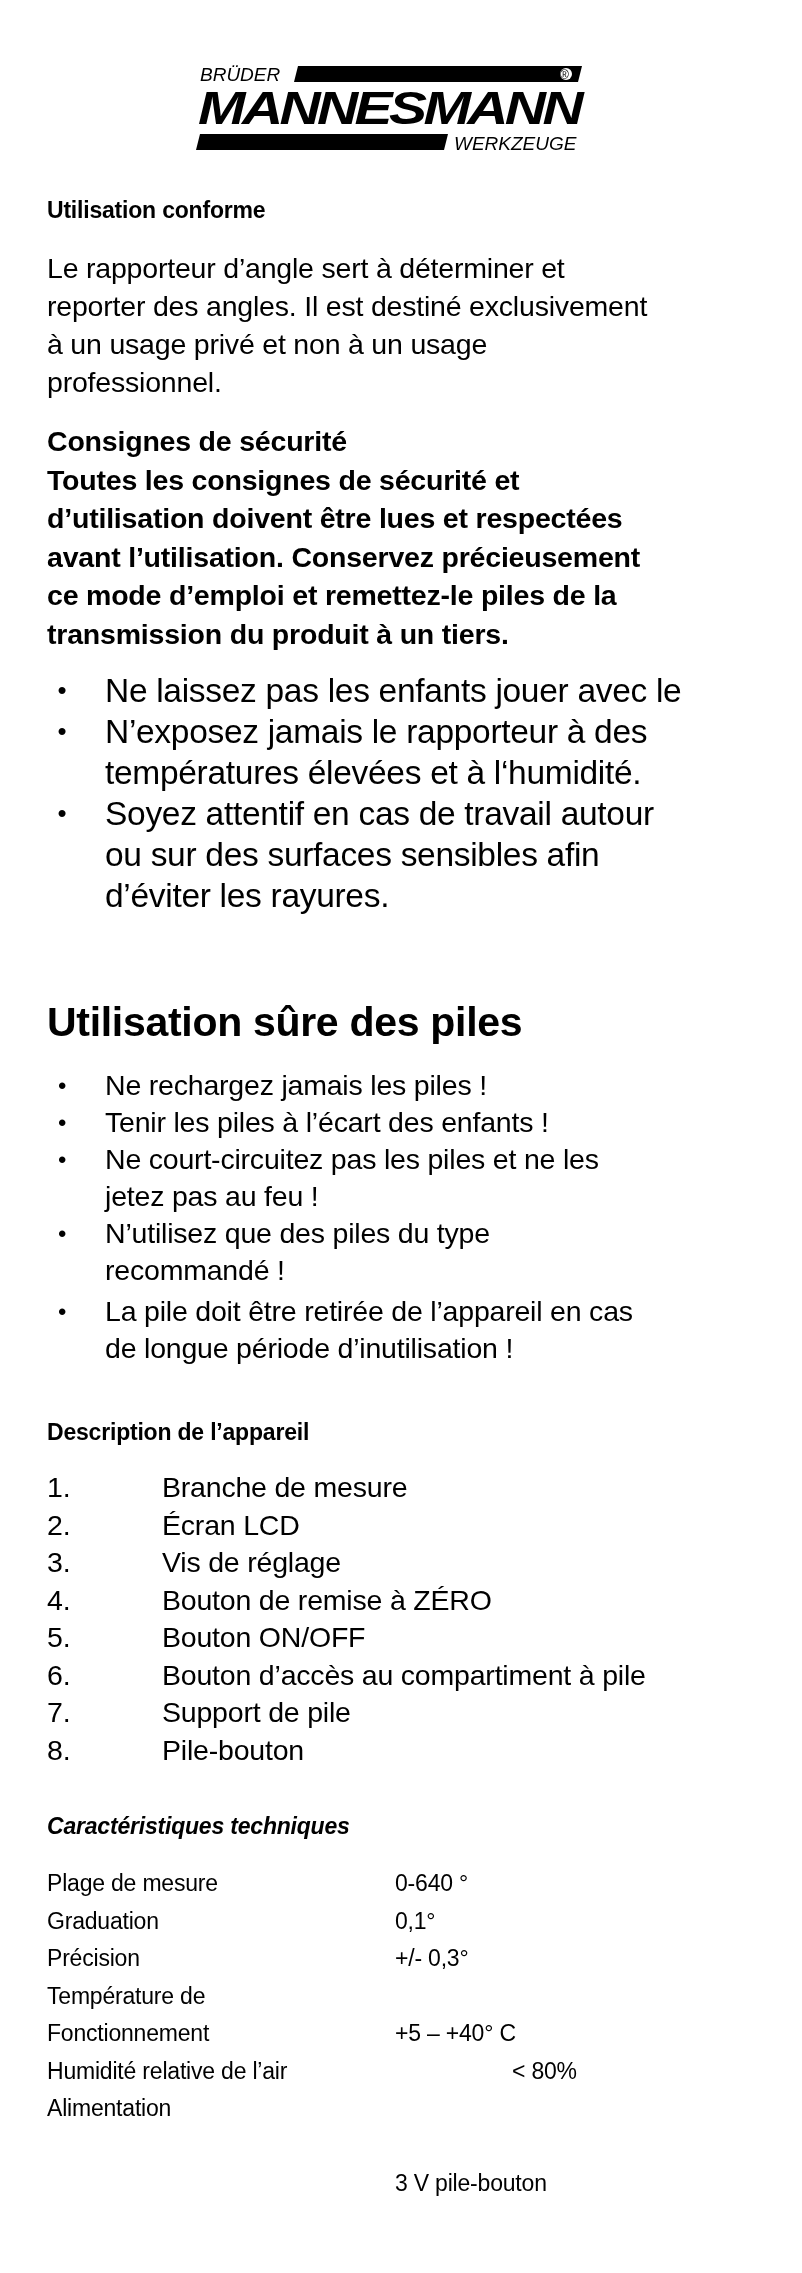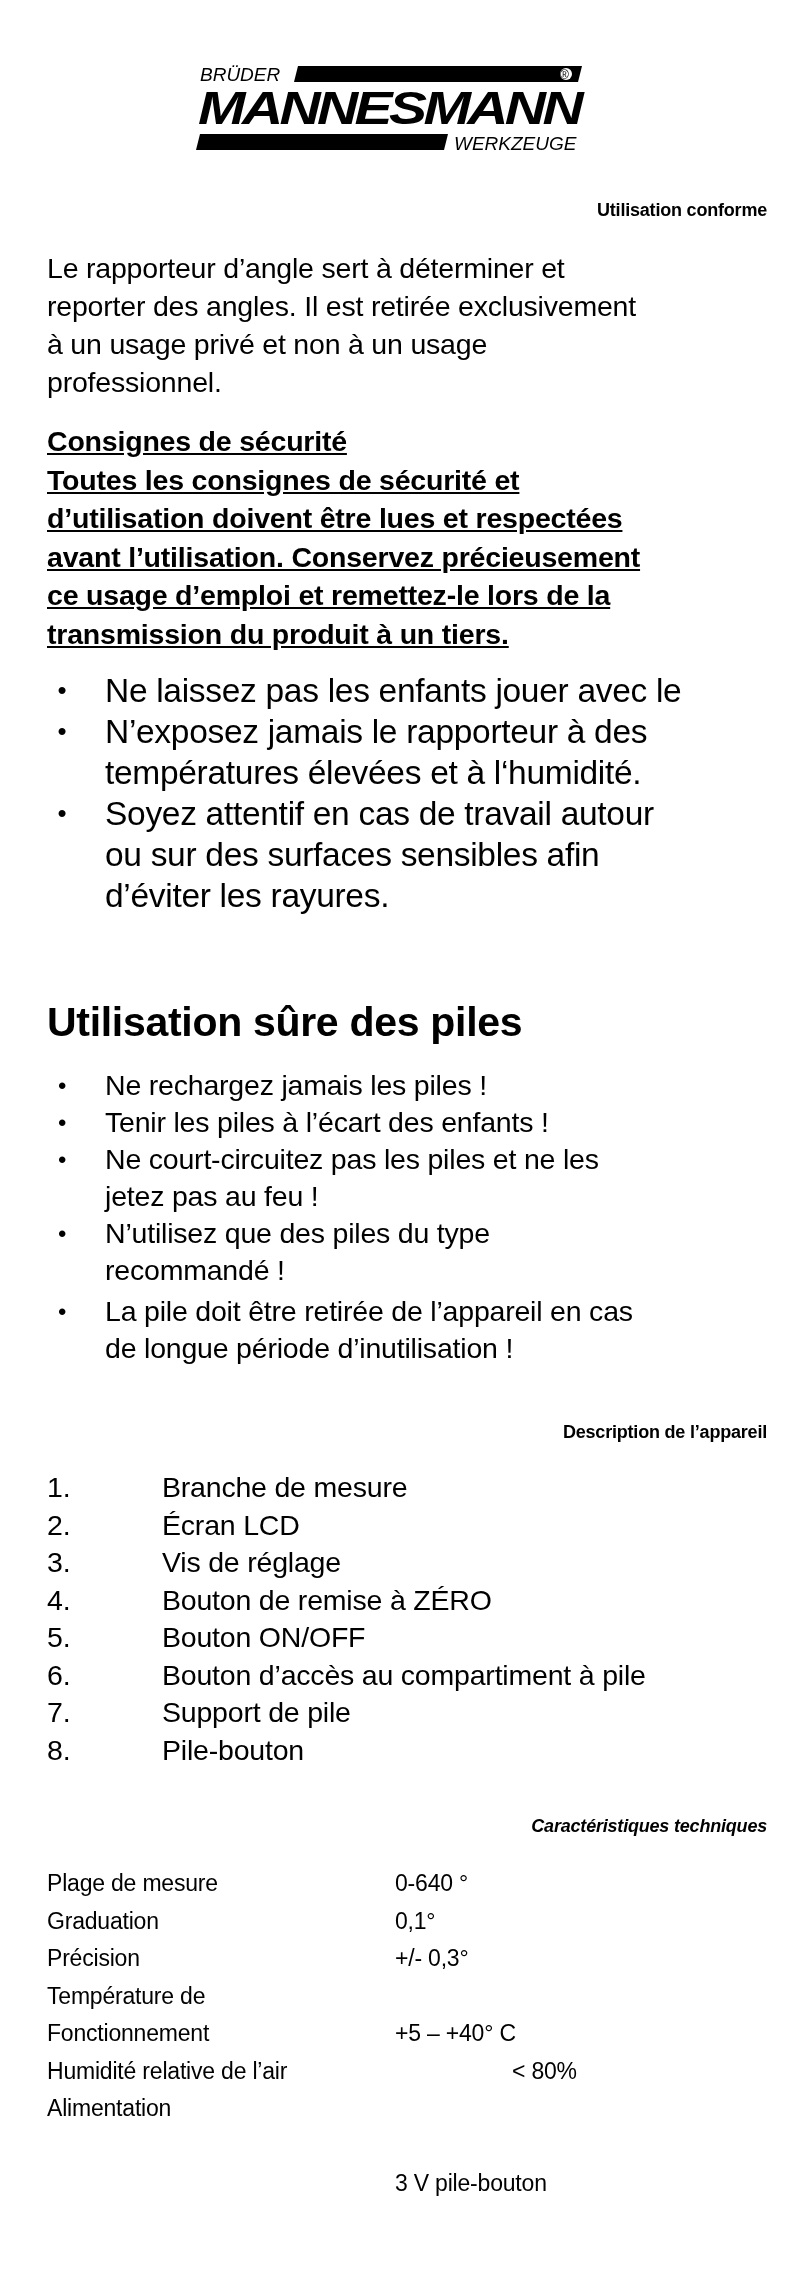--- a/index.html
+++ b/index.html
@@ -33,42 +33,40 @@
     .logo svg { display: block; }
 
     
     .block {
       position: absolute;
       left: 47px;
       width: 720px;
     }
     .h-bold {
       font-weight: bold;
-      font-size: 18px;
+      font-size: 23px;
       line-height: 38px;
       letter-spacing: -0.2px;
-      text-align: right;
     }
     .h-large {
       font-weight: bold;
       font-size: 41px;
       line-height: 40px;
       letter-spacing: -0.3px;
     }
     .para {
       font-size: 28.5px;
       line-height: 38px;
       letter-spacing: -0.2px;
     }
     .bold-para {
       font-weight: bold;
       font-size: 28.5px;
       line-height: 38.5px;
       letter-spacing: -0.2px;
-      text-decoration: underline;
     }
 
     
     .bullets {
       position: absolute;
       left: 47px;
       width: 730px;
       margin: 0;
       padding: 0;
       list-style: none;
@@ -168,31 +166,31 @@
       <text x="4" y="62" font-family="Liberation Sans, sans-serif" font-weight="bold" font-style="italic" font-size="47" fill="#000" letter-spacing="-3" textLength="382" lengthAdjust="spacingAndGlyphs">MANNESMANN</text>
 
       <polygon points="6,72 254,72 250,88 2,88" fill="#000"></polygon>
       <text x="260" y="88" font-family="Liberation Sans, sans-serif" font-style="italic" font-size="19" fill="#000">WERKZEUGE</text>
     </svg>
   </div>
 
   <div class="block h-bold" style="top:183px;">Utilisation conforme</div>
   <div class="block para" style="top:241px;">
     <div>Le rapporteur d’angle sert à déterminer et</div>
-    <div>reporter des angles. Il est retirée exclusivement</div>
+    <div>reporter des angles. Il est destiné exclusivement</div>
     <div>à un usage privé et non à un usage</div>
     <div>professionnel.</div>
   </div>
 
   <div class="block bold-para" style="top:414px;">
     <div>Consignes de sécurité</div>
     <div>Toutes les consignes de sécurité et</div>
     <div>d’utilisation doivent être lues et respectées</div>
     <div>avant l’utilisation. Conservez précieusement</div>
-    <div>ce usage d’emploi et remettez-le lors de la</div>
+    <div>ce mode d’emploi et remettez-le piles de la</div>
     <div>transmission du produit à un tiers.</div>
   </div>
 
   <ul class="bullets big" style="top:662px;">
     <li>
       <span class="dot">•</span>
       <div>Ne laissez pas les enfants jouer avec le</div>
     </li>
     <li>
       <span class="dot">•</span>

